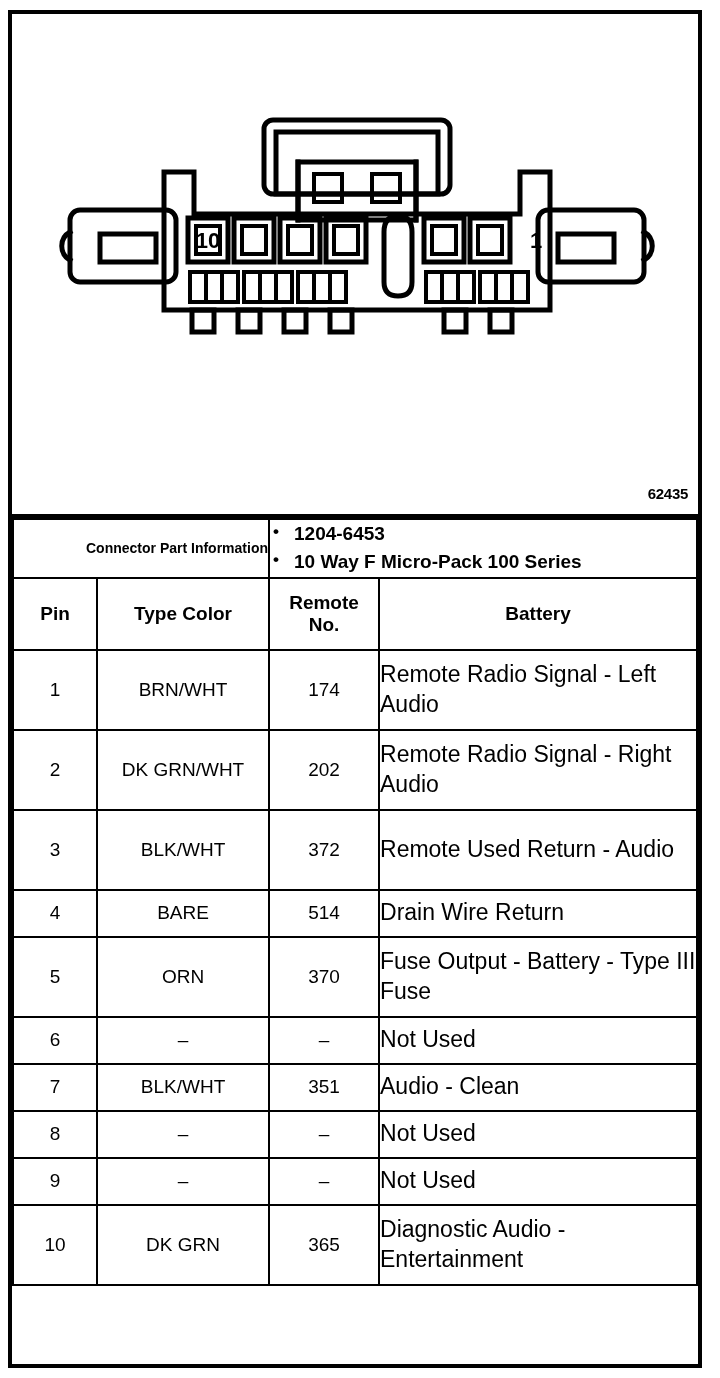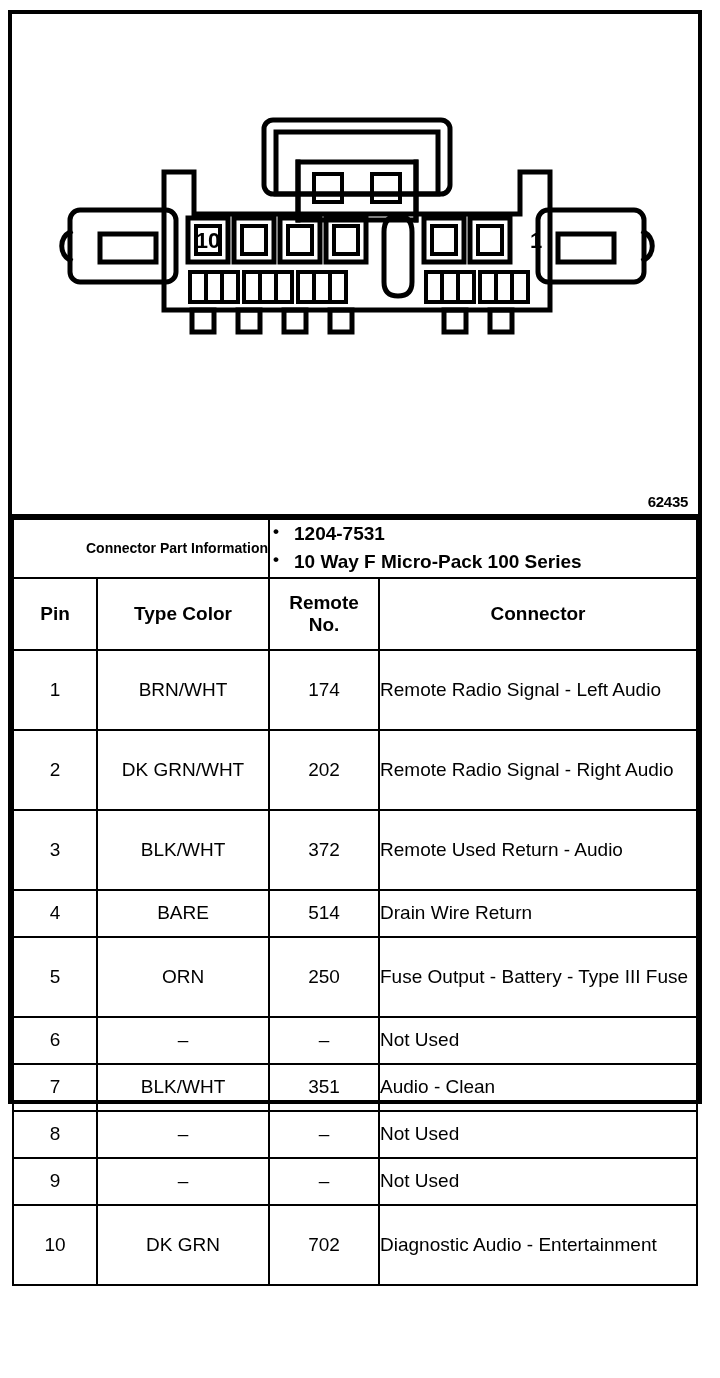--- a/index.html
+++ b/index.html
@@ -16,41 +16,41 @@
     position: relative;
     overflow: hidden;
   }
 
   
   .page-frame {
     position: absolute;
     left: 8px;
     top: 10px;
     width: 694px;
-    height: 1094px;
+    height: 1358px;
     border: 4px solid #000;
     box-sizing: border-box;
     background: #fff;
   }
 
   
   .illus-panel {
     position: absolute;
     left: 0;
     top: 0;
     right: 0;
     height: 504px;
     box-sizing: border-box;
     border-bottom: 4px solid #000;
   }
 
   .ref-number {
     position: absolute;
     right: 10px;
-    bottom: 4px;
+    bottom: 12px;
     font-size: 15px;
     font-weight: bold;
     letter-spacing: -0.3px;
     font-family: "Liberation Sans", sans-serif;
   }
 
   .connector-svg {
     position: absolute;
     left: 34px;
     top: 100px;
@@ -122,21 +122,21 @@
   }
   .hdr.two-line { vertical-align: middle; }
 
   .c-pin, .c-wire, .c-ckt {
     text-align: center;
     font-size: 19px;
     line-height: 1.3;
   }
   .c-func {
     text-align: left;
-    font-size: 19px;
+    font-size: 23px;
     line-height: 1.3;
     padding: 4px 4px 4px 9px;
   }
   .r1 { height: 47px; }
   .r2 { height: 80px; }
 </style>
 </head>
 <body>
 
 <div class="page-frame">
@@ -225,34 +225,34 @@
         <col class="col-wire">
         <col class="col-ckt">
         <col class="col-func">
     </colgroup>
     <tbody>
 
       <tr>
         <td colspan="2" class="cpi-label">Connector Part Information</td>
         <td colspan="2" class="cpi-list">
           <ul>
-            <li>1204-7531</li>
+            <li>1204-6453</li>
             <li>10 Way F Micro-Pack 100 Series</li>
           </ul>
         </td>
       </tr>
 
       <tr>
         <td class="hdr">Pin</td>
         <td class="hdr">Type Color</td>
         <td class="hdr two-line">
           <div>Remote</div>
           <div>No.</div>
         </td>
-        <td class="hdr">Connector</td>
+        <td class="hdr">Battery</td>
       </tr>
 
       <tr class="r2">
         <td class="c-pin">1</td>
         <td class="c-wire">BRN/WHT</td>
         <td class="c-ckt">174</td>
         <td class="c-func">Remote Radio Signal - Left Audio</td>
       </tr>
       <tr class="r2">
         <td class="c-pin">2</td>
@@ -268,21 +268,21 @@
       </tr>
       <tr class="r1">
         <td class="c-pin">4</td>
         <td class="c-wire">BARE</td>
         <td class="c-ckt">514</td>
         <td class="c-func">Drain Wire Return</td>
       </tr>
       <tr class="r2">
         <td class="c-pin">5</td>
         <td class="c-wire">ORN</td>
-        <td class="c-ckt">250</td>
+        <td class="c-ckt">370</td>
         <td class="c-func">Fuse Output - Battery - Type III Fuse</td>
       </tr>
       <tr class="r1">
         <td class="c-pin">6</td>
         <td class="c-wire">–</td>
         <td class="c-ckt">–</td>
         <td class="c-func">Not Used</td>
       </tr>
       <tr class="r1">
         <td class="c-pin">7</td>
@@ -298,19 +298,19 @@
       </tr>
       <tr class="r1">
         <td class="c-pin">9</td>
         <td class="c-wire">–</td>
         <td class="c-ckt">–</td>
         <td class="c-func">Not Used</td>
       </tr>
       <tr class="r2">
         <td class="c-pin">10</td>
         <td class="c-wire">DK GRN</td>
-        <td class="c-ckt">702</td>
+        <td class="c-ckt">365</td>
         <td class="c-func">Diagnostic Audio - Entertainment</td>
       </tr>
     </tbody>
   </table>
 
 </div>
 
 </body></html>

